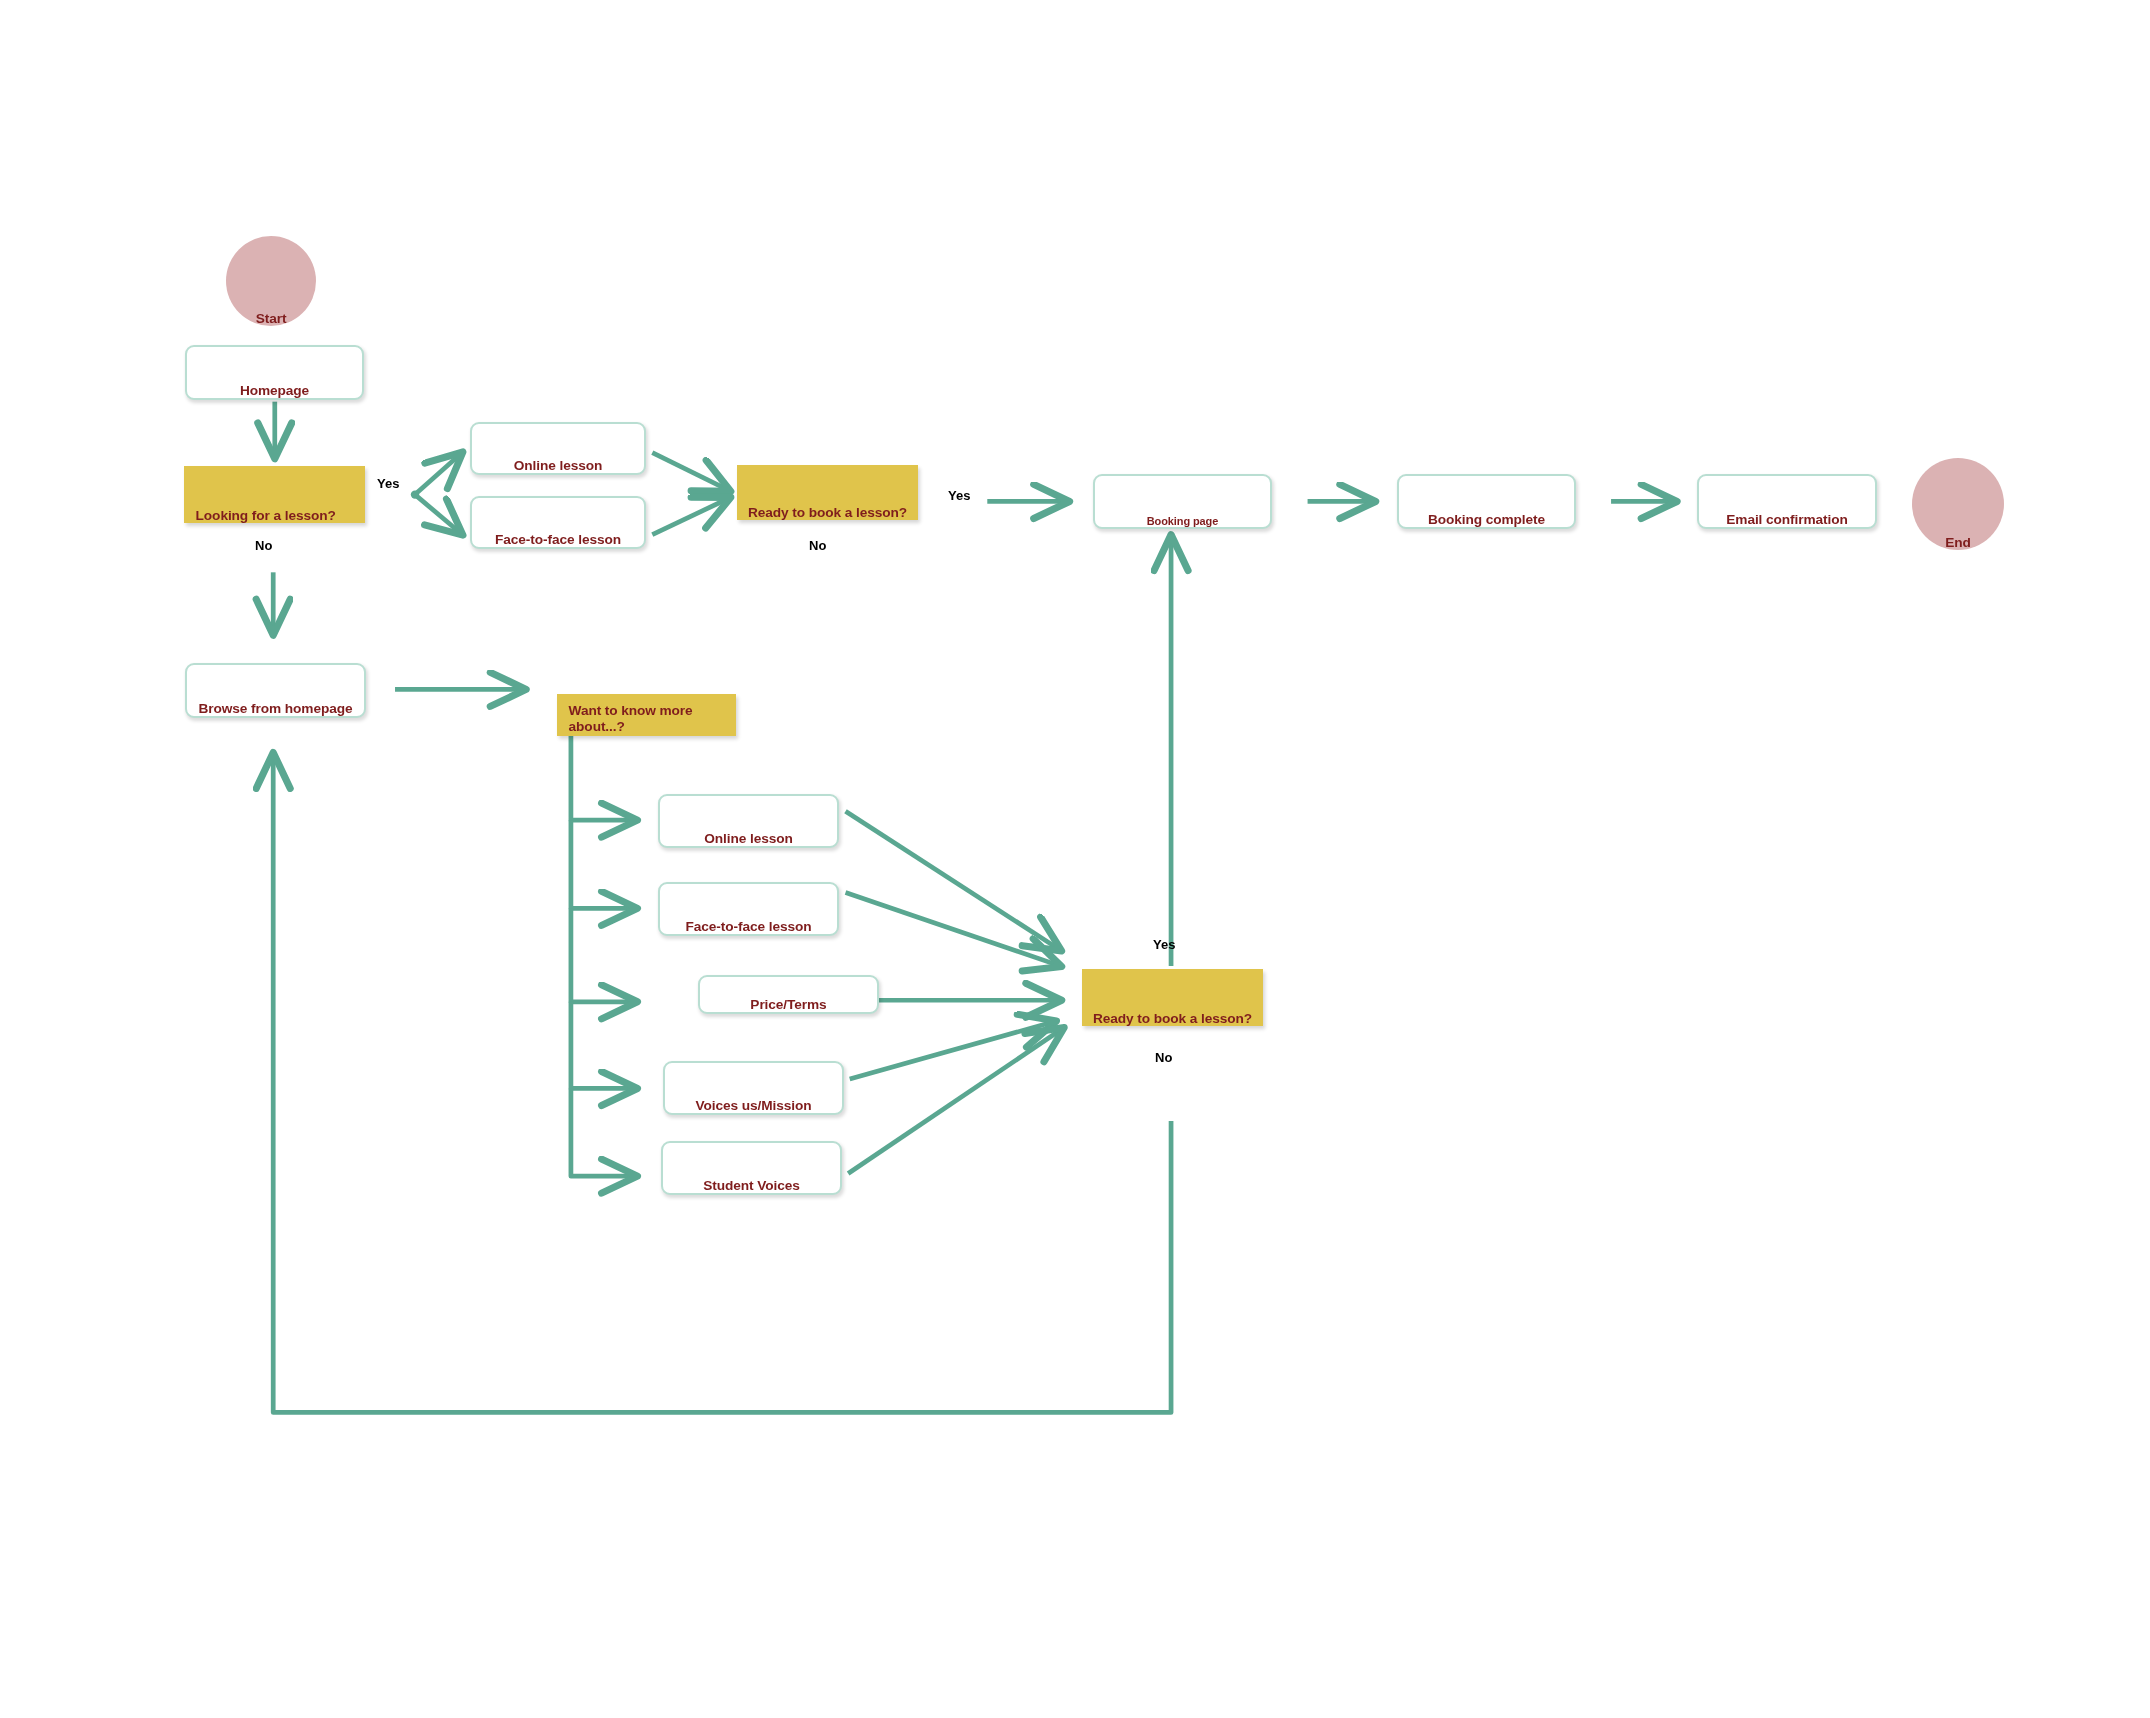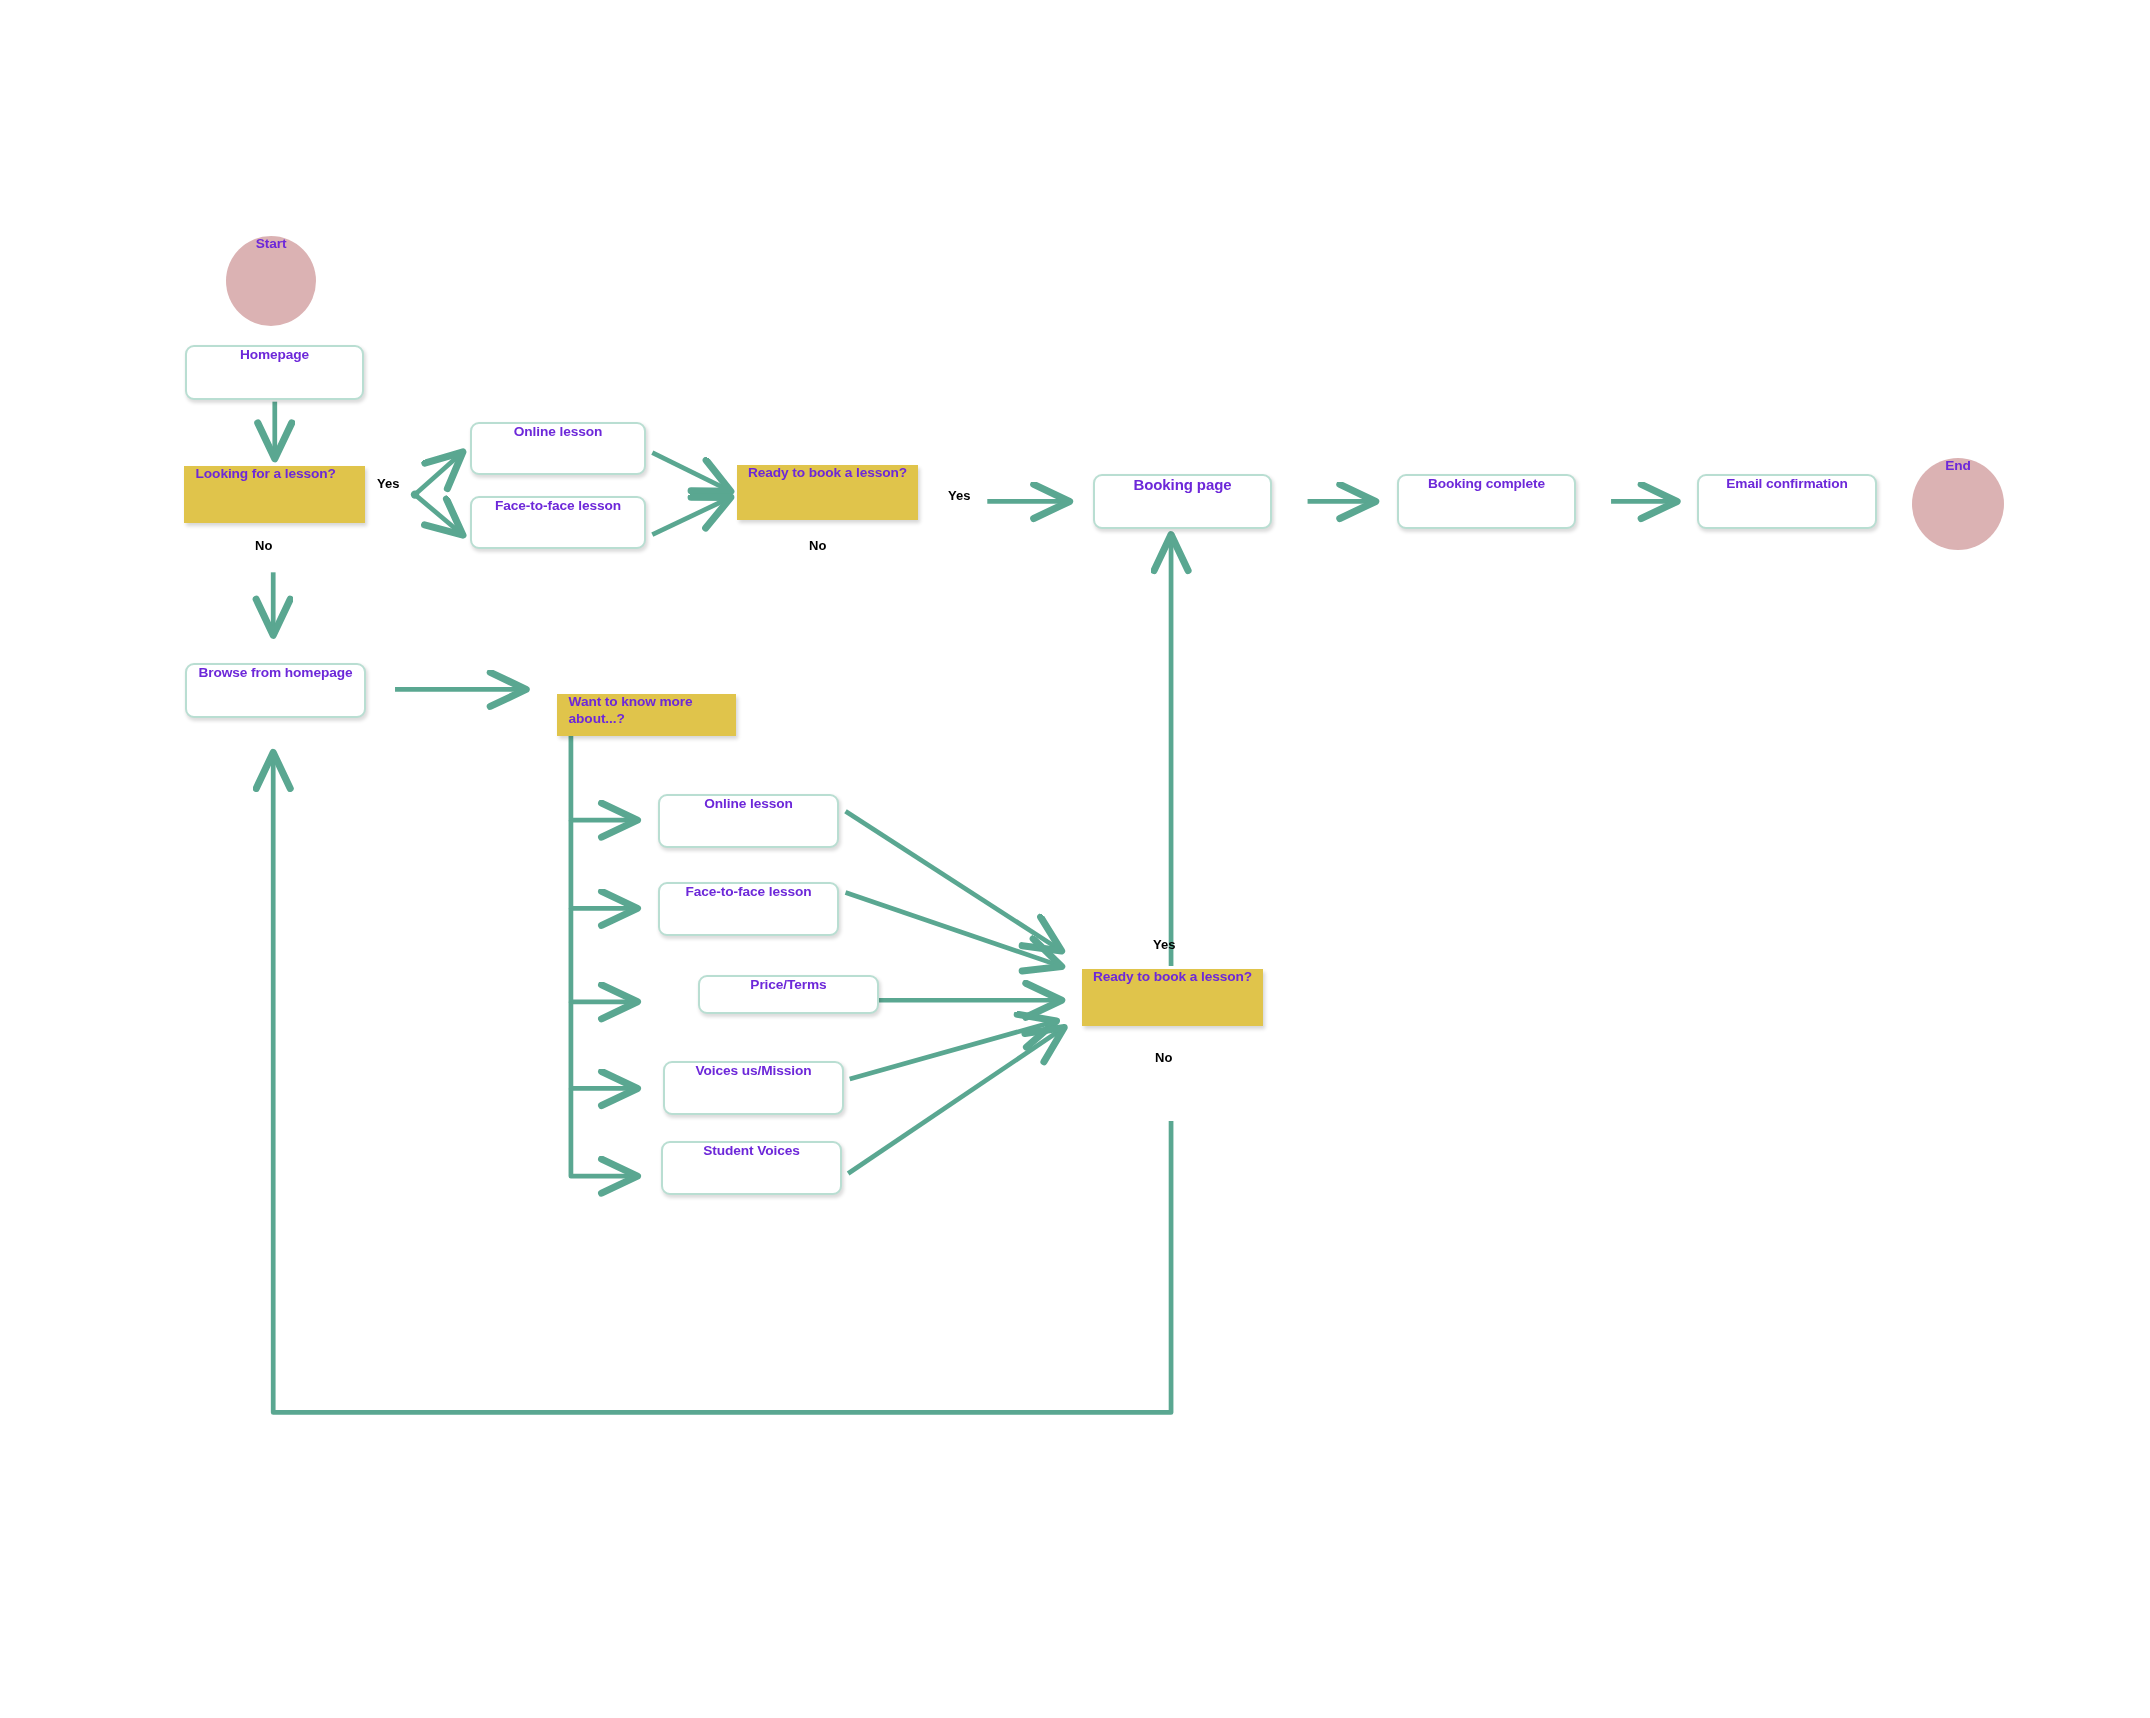--- a/index.html
+++ b/index.html
@@ -21,22 +21,22 @@
     position: absolute;
     left: 0; top: 0;
     width: 2151px;
     height: 1718px;
     pointer-events: none;
   }
   .node {
     position: absolute;
     box-sizing: border-box;
     display: flex;
-    align-items: flex-start;
-    color: #6d28d9;
+    align-items: flex-end;
+    color: #7f1d1d;
     font-weight: bold;
     letter-spacing: -0.1px;
   }
   .node.process {
     background: #ffffff;
     border: 2.6px solid #b9ded2;
     border-radius: 9px;
     box-shadow: 1.1px 2.6px 3.7px rgba(0,0,0,0.14);
     justify-content: center;
     text-align: center;
@@ -141,21 +141,21 @@
   </div>
 
   <div class="node process" style="left:470px; top:496px; width:176px; height:53px; font-size:13.7px;">
     <span>Face-to-face lesson</span>
   </div>
 
   <div class="node decision centered" style="left:737px; top:465px; width:181px; height:55px; font-size:13.7px;">
     <span>Ready to book a lesson?</span>
   </div>
 
-  <div class="node process" style="left:1093px; top:474px; width:179px; height:55px; font-size:15px;">
+  <div class="node process" style="left:1093px; top:474px; width:179px; height:55px; font-size:11px;">
     <span>Booking page</span>
   </div>
 
   <div class="node process" style="left:1397px; top:474px; width:179px; height:55px; font-size:13.7px;">
     <span>Booking complete</span>
   </div>
 
   <div class="node process" style="left:1697px; top:474px; width:180px; height:55px; font-size:13.7px;">
     <span>Email confirmation</span>
   </div>

